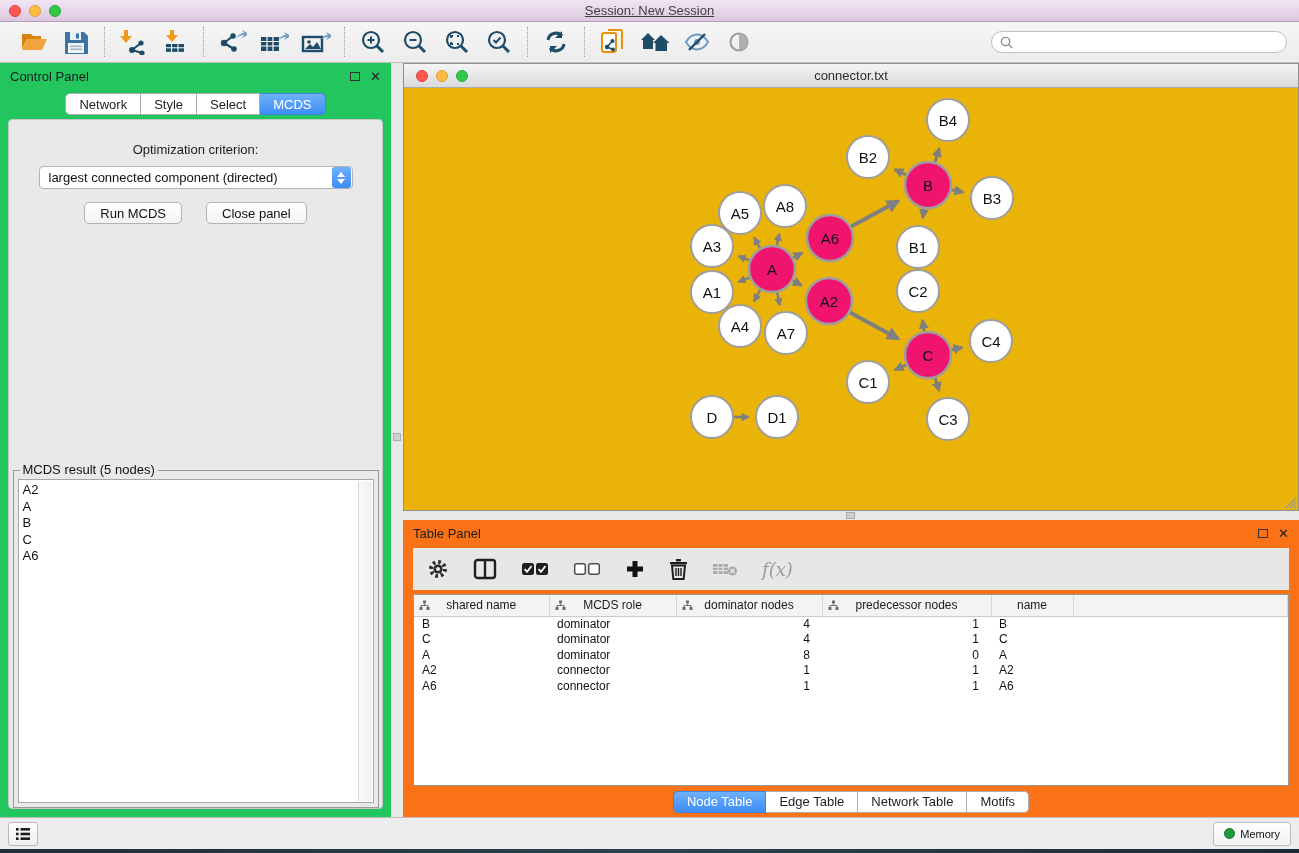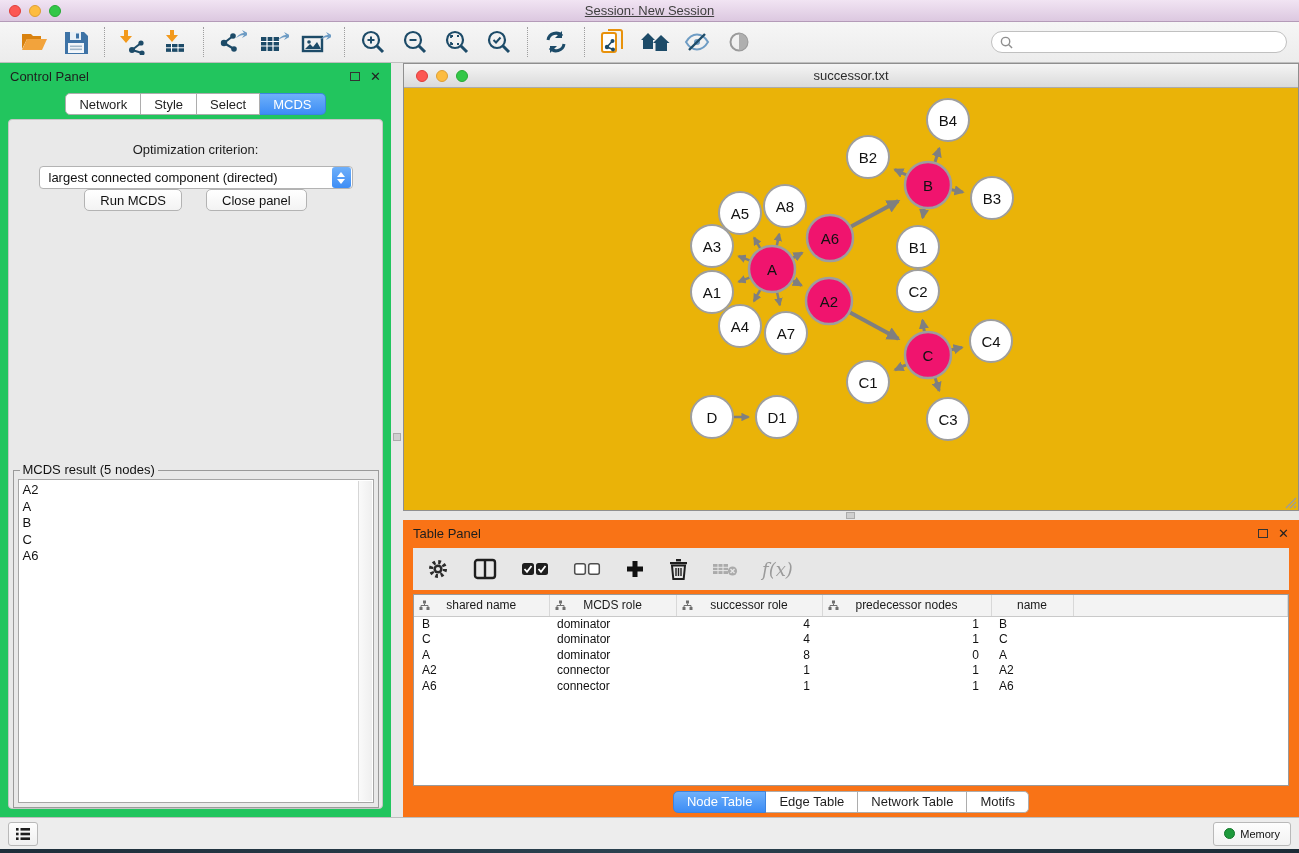--- a/index.html
+++ b/index.html
@@ -42,21 +42,21 @@
   .seg:last-child { border-radius:0 5px 5px 0; }
   .seg.active { background:linear-gradient(#6FB0FA,#3D8DF5); border-color:#3C84E0; color:#FFF; }
 
   .cp-content { flex:1 1 auto; margin:4px 8px 8px 8px; background:#E9E9E9; border:1px solid #C6C6C6; border-radius:4px; display:flex; flex-direction:column; align-items:center; min-height:0; }
   .opt-label { font-size:13px; color:#1C1C1C; margin-top:22px; }
   .criterion { margin-top:9px; width:314px; height:23px; background:#FFF; border:1px solid #B3B3B3; border-radius:4px; display:flex; align-items:center; cursor:pointer; }
   .criterion .val { flex:1; font-size:13px; color:#111; padding-left:9px; white-space:nowrap; }
   .criterion .stepper { width:19px; height:21px; margin-right:1px; border-radius:3px; background:linear-gradient(#6FB0FA,#3D8DF5); display:flex; flex-direction:column; align-items:center; justify-content:center; gap:2px; }
   .chev-up { width:0; height:0; border-left:4px solid transparent; border-right:4px solid transparent; border-bottom:5px solid #FFF; }
   .chev-dn { width:0; height:0; border-left:4px solid transparent; border-right:4px solid transparent; border-top:5px solid #FFF; }
-  .btn-row { display:flex; gap:24px; }
+  .btn-row { display:flex; gap:24px; margin-top:13px; }
   .pushbtn { height:22px; background:linear-gradient(#FFFFFF,#F3F3F3); border:1px solid #B3B3B3; border-radius:5px; padding:0 15px; font-size:13px; color:#111; font-family:inherit; cursor:pointer; }
   .cp-spacer { flex:1 1 auto; }
 
   .result-fieldset { width:366px; height:338px; border:1px solid #9A9A9A; position:relative; padding:8px 4px 4px 4px; flex:0 0 auto; }
   .result-legend { position:absolute; top:-9px; left:6px; background:#E9E9E9; padding:0 3px; font-size:13px; color:#111; }
   .result-list { width:100%; height:100%; background:#FFF; border:1px solid #A6A6A6; position:relative; overflow:hidden; padding:2px 16px 2px 4px; }
   .result-item { font-size:13px; color:#111; line-height:16.5px; cursor:default; }
   .result-scroll { position:absolute; top:1px; right:1px; bottom:1px; width:14px; background:linear-gradient(90deg,#FAFAFA,#EFEFEF); border-left:1px solid #D6D6D6; }
 
   
@@ -324,21 +324,21 @@
 
     <div class="right-col">
 
       <div class="net-window">
         <div class="net-titlebar">
           <div class="lights">
             <span class="light red"></span>
             <span class="light yellow"></span>
             <span class="light green"></span>
           </div>
-          <div class="net-title">successor.txt</div>
+          <div class="net-title">connector.txt</div>
         </div>
         <div class="net-canvas">
           <svg class="graph" width="894" height="422" viewBox="0 0 894 422">
               <defs>
                 <marker id="arr" viewBox="0 0 6 6" refX="5" refY="3" markerWidth="3.4" markerHeight="3.4" orient="auto">
                   <path d="M0 0L6 3L0 6z" fill="#7F7F7F"></path>
                 </marker>
               </defs>
               <line x1="356.092665479436" y1="160.16216458901297" x2="350.13995974316975" y2="149.74492955054708" stroke="#7F7F7F" stroke-width="2.5" marker-end="url(#arr)"></line>
               <line x1="372.8501966894689" y1="157.4952006587279" x2="375.2403914312558" y2="145.91194921776062" stroke="#7F7F7F" stroke-width="2.5" marker-end="url(#arr)"></line>
@@ -541,21 +541,21 @@
                       <rect x="4" y="0.5" width="3" height="3" fill="#6E6E6E"></rect>
                       <rect x="0.5" y="7" width="3" height="3" fill="#6E6E6E"></rect>
                       <rect x="7.5" y="7" width="3" height="3" fill="#6E6E6E"></rect>
                       <path d="M5.5 3.5V5.5M2 7V5.5h7V7M2 5.5h7" stroke="#6E6E6E" fill="none"></path>
                     </svg><span>MCDS role</span></th>
                   <th><svg class="hdr-ico" width="11" height="11" viewBox="0 0 11 11">
                       <rect x="4" y="0.5" width="3" height="3" fill="#6E6E6E"></rect>
                       <rect x="0.5" y="7" width="3" height="3" fill="#6E6E6E"></rect>
                       <rect x="7.5" y="7" width="3" height="3" fill="#6E6E6E"></rect>
                       <path d="M5.5 3.5V5.5M2 7V5.5h7V7M2 5.5h7" stroke="#6E6E6E" fill="none"></path>
-                    </svg><span>successor role</span></th>
+                    </svg><span>dominator nodes</span></th>
                   <th><svg class="hdr-ico" width="11" height="11" viewBox="0 0 11 11">
                       <rect x="4" y="0.5" width="3" height="3" fill="#6E6E6E"></rect>
                       <rect x="0.5" y="7" width="3" height="3" fill="#6E6E6E"></rect>
                       <rect x="7.5" y="7" width="3" height="3" fill="#6E6E6E"></rect>
                       <path d="M5.5 3.5V5.5M2 7V5.5h7V7M2 5.5h7" stroke="#6E6E6E" fill="none"></path>
                     </svg><span>predecessor nodes</span></th>
                   <th><span>name</span></th>
                   <th><span></span></th>
                 </tr>
               </thead>

